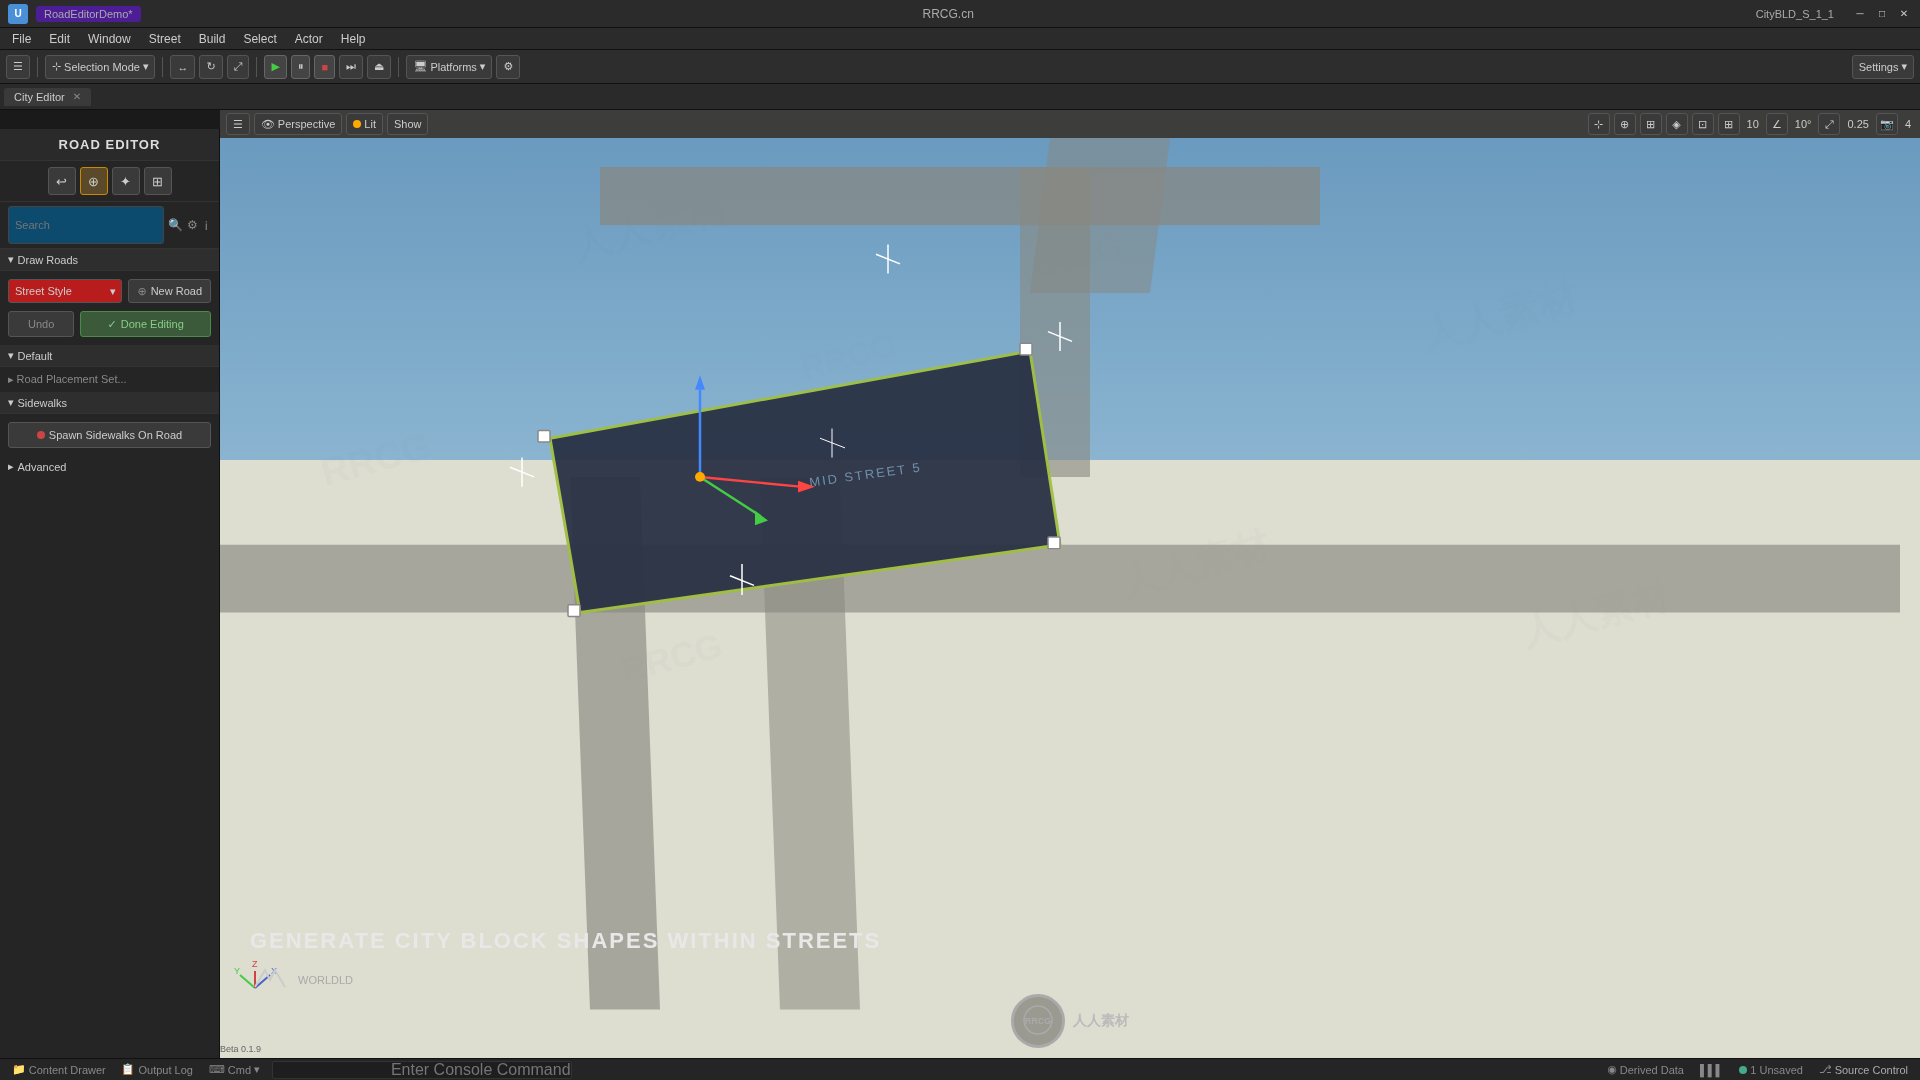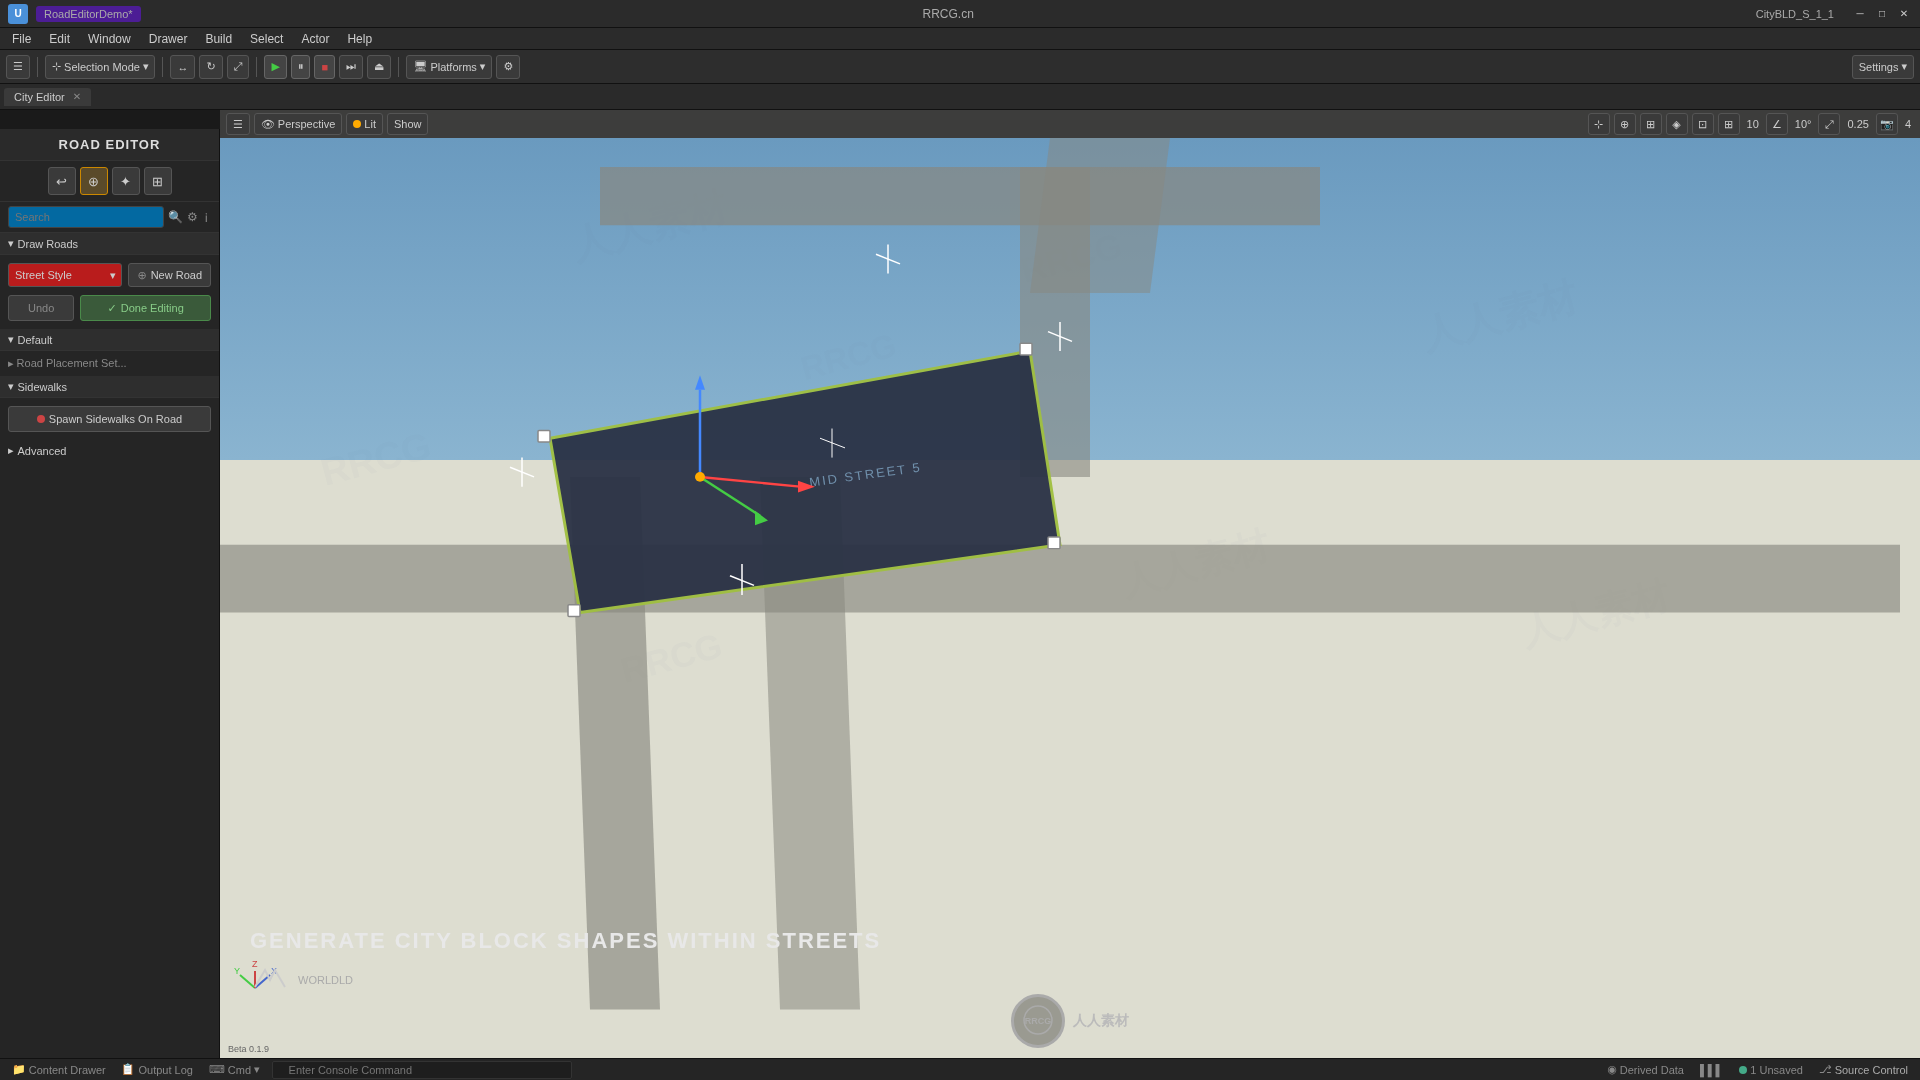--- a/index.html
+++ b/index.html
@@ -112,21 +112,21 @@
       display: flex; align-items: center; justify-content: center;
       cursor: pointer; color: #ccc; font-size: 13px;
     }
     .tool-btn.active { background: #5a4a2a; border-color: #c80; }
     .search-row {
       display: flex; align-items: center; gap: 4px;
       padding: 4px 8px;
       border-bottom: 1px solid #333;
     }
     .search-input {
-      flex: 1; height: 22px; background: #0369a1; border: 1px solid #444;
+      flex: 1; height: 38px; background: #0c4a6e; border: 1px solid #444;
       border-radius: 3px; color: #ccc; padding: 0 6px; font-size: 11px;
     }
     .icon-btn { width: 20px; height: 20px; background: none; border: none; color: #888; cursor: pointer; font-size: 12px; display: flex; align-items: center; justify-content: center; }
     .section-header {
       display: flex; align-items: center; gap: 4px;
       padding: 4px 8px;
       background: #2e2e2e;
       border-bottom: 1px solid #333;
       cursor: pointer; font-size: 11px; color: #ccc;
     }
@@ -268,21 +268,21 @@
       border: 3px solid #aaa;
       border-radius: 50%;
       display: flex; align-items: center; justify-content: center;
       background: rgba(0,0,0,0.3);
     }
     .rrcg-side-text { color: #bbb; font-size: 14px; font-weight: bold; }
 
     .beta-badge {
       position: absolute;
       bottom: 4px;
-      left: 8px;
+      left: 0;
       font-size: 9px;
       color: #666;
     }
   </style>
 </head>
 <body>
 
 <div id="titlebar">
   <div class="left">
     <div class="title-icon">U</div>
@@ -296,21 +296,21 @@
     <button class="win-btn">─</button>
     <button class="win-btn">□</button>
     <button class="win-btn win-close">✕</button>
   </div>
 </div>
 
 <div id="menubar">
   <div class="menu-item">File</div>
   <div class="menu-item">Edit</div>
   <div class="menu-item">Window</div>
-  <div class="menu-item">Drawer</div>
+  <div class="menu-item">Street</div>
   <div class="menu-item">Build</div>
   <div class="menu-item">Select</div>
   <div class="menu-item">Actor</div>
   <div class="menu-item">Help</div>
 </div>
 
 <div id="toolbar">
   <button class="toolbar-btn">☰</button>
   <div class="toolbar-sep"></div>
   <button class="toolbar-btn">
@@ -567,21 +567,21 @@
   </div>
   <div class="status-item">
     <span>📋</span>
     <span>Output Log</span>
   </div>
   <div class="status-item">
     <span>⌨</span>
     <span>Cmd</span>
     <span>▾</span>
   </div>
-  <input type="text" style="flex: 1 1 0%; max-width: 300px; height: 18px; background: rgb(30, 30, 30); border: 1px solid rgb(51, 51, 51); border-radius: 2px; color: rgb(136, 136, 136); padding: 0px 16px; font-size: 11px;" placeholder="Enter Console Command">
+  <input type="text" style="flex: 1 1 0%; max-width: 300px; height: 18px; background: rgb(30, 30, 30); border: 1px solid rgb(51, 51, 51); border-radius: 2px; color: rgb(136, 136, 136); padding: 0px 0; font-size: 16px; text-align: right;" placeholder="Enter Console Command">
 
   <div class="status-right">
     <div class="status-item">
       <span>◉</span>
       <span>Derived Data</span>
     </div>
     <div class="status-item">
       <span>▌▌▌</span>
     </div>
     <div class="status-item">

